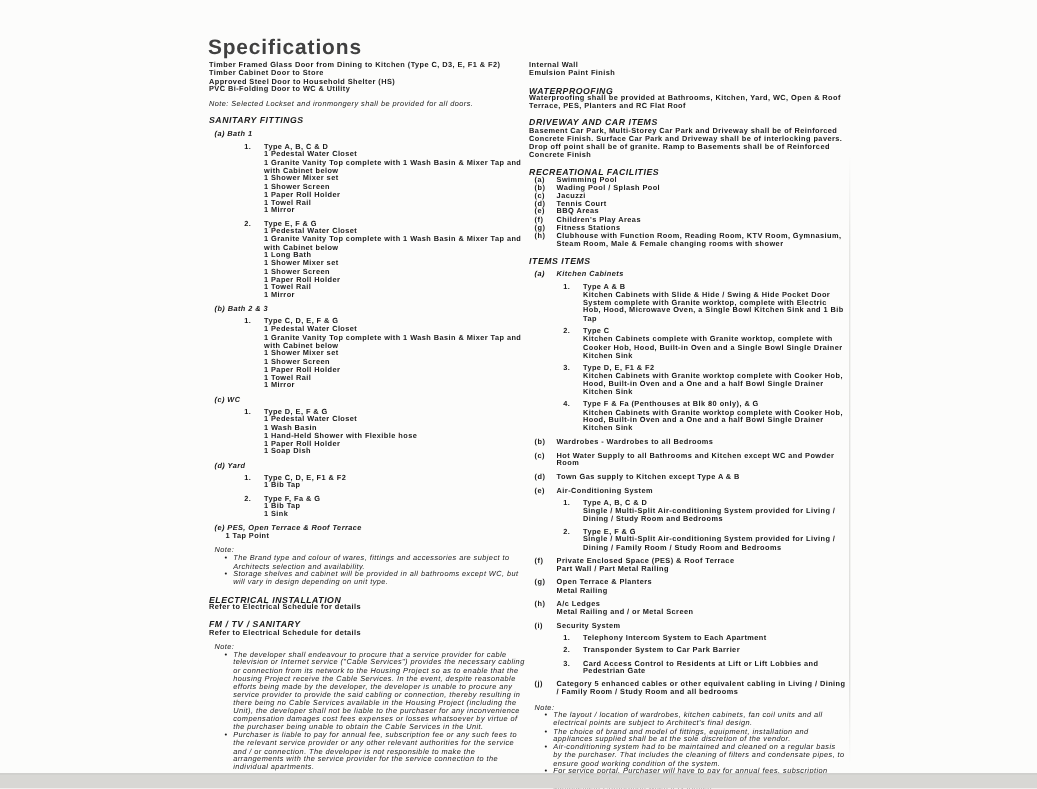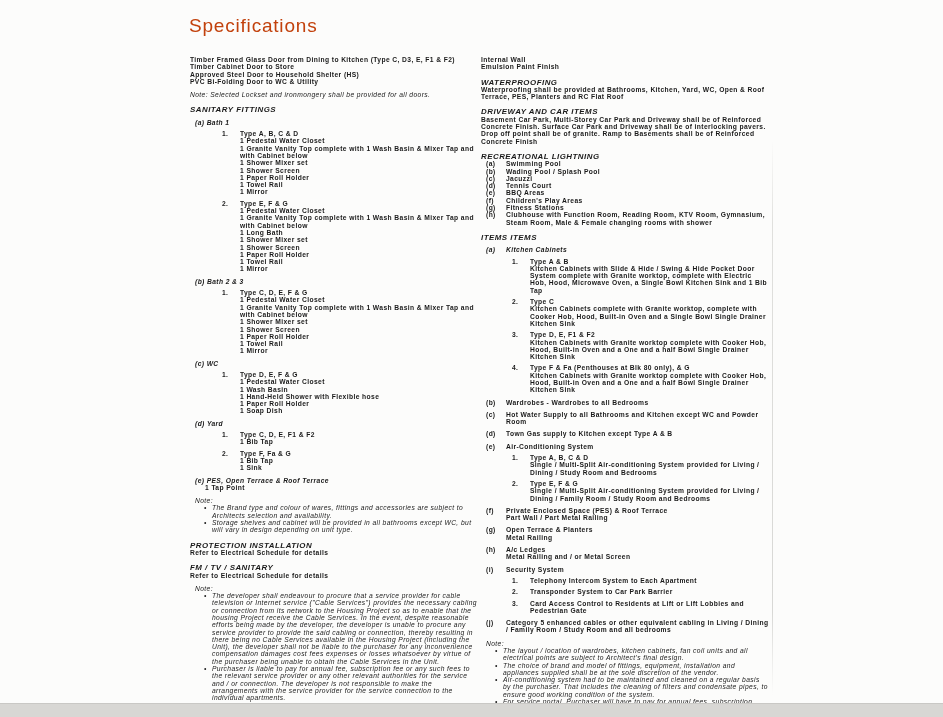--- a/index.html
+++ b/index.html
@@ -3,22 +3,22 @@
 <meta charset="utf-8">
 <style>
   html,body { margin:0; padding:0; background:#ffffff; }
   .canvas {
     position:relative; width:943px; height:717px; overflow:hidden;
     background:#fcfcfb; color:#191919;
     font-family:"Liberation Sans", sans-serif;
     -webkit-font-smoothing:antialiased;
   }
   .title {
-    position:absolute; left:189px; top:15px;
-    font-size:19px; font-weight:400; letter-spacing:0.8px; color:#c2410c;
+    position:absolute; left:189px; top:33px;
+    font-size:19px; font-weight:700; letter-spacing:0.8px; color:#404040;
   }
   .col {
     position:absolute; top:56px;
     font-size:6.7px; line-height:7.3px; font-weight:bold; letter-spacing:0.4px;
   }
   .col.left  { left:190px; width:288px; }
   .col.right { left:481px; width:288px; }
 
   .h { font-size:7.9px; letter-spacing:0.5px; margin-top:8px;font-style:italic; }
   .col > .h:first-child { margin-top:0; }
@@ -144,40 +144,40 @@
           <div class="nline">1 Sink</div>
         </div>
       </div>
       <div class="ih">(e) PES, Open Terrace &amp; Roof Terrace</div>
       <div class="ihline">1 Tap Point</div>
       <div class="note">
         <div class="note-label">Note:</div>
         <div class="bullet-item">The Brand type and colour of wares, fittings and accessories are subject to Architects selection and availability.</div>
         <div class="bullet-item">Storage shelves and cabinet will be provided in all bathrooms except WC, but will vary in design depending on unit type.</div>
       </div>
-      <div class="h">PROTECTION INSTALLATION</div>
+      <div class="h">ELECTRICAL INSTALLATION</div>
       <div class="para">Refer to Electrical Schedule for details</div>
       <div class="h">FM / TV / SANITARY</div>
       <div class="para">Refer to Electrical Schedule for details</div>
       <div class="note">
         <div class="note-label">Note:</div>
         <div class="bullet-item">The developer shall endeavour to procure that a service provider for cable television or Internet service ("Cable Services") provides the necessary cabling or connection from its network to the Housing Project so as to enable that the housing Project receive the Cable Services. In the event, despite reasonable efforts being made by the developer, the developer is unable to procure any service provider to provide the said cabling or connection, thereby resulting in there being no Cable Services available in the Housing Project (including the Unit), the developer shall not be liable to the purchaser for any inconvenience compensation damages cost fees expenses or losses whatsoever by virtue of the purchaser being unable to obtain the Cable Services in the Unit.</div>
         <div class="bullet-item">Purchaser is liable to pay for annual fee, subscription fee or any such fees to the relevant service provider or any other relevant authorities for the service and / or connection. The developer is not responsible to make the arrangements with the service provider for the service connection to the individual apartments.</div>
       </div>
       <div class="h">LIGHTNING PROTECTION</div>
       <div class="para">Lightning Protection System shall be provided in accordance with Singapore Standard CP33: 1996</div>
     </div>
   <div class="col right" id="col-right">
       <div class="boldline">Internal Wall</div>
       <div class="para">Emulsion Paint Finish</div>
       <div class="h">WATERPROOFING</div>
       <div class="para">Waterproofing shall be provided at Bathrooms, Kitchen, Yard, WC, Open &amp; Roof Terrace, PES, Planters and RC Flat Roof</div>
       <div class="h">DRIVEWAY AND CAR ITEMS</div>
       <div class="para">Basement Car Park, Multi-Storey Car Park and Driveway shall be of Reinforced Concrete Finish. Surface Car Park and Driveway shall be of interlocking pavers. Drop off point shall be of granite. Ramp to Basements shall be of Reinforced Concrete Finish</div>
-      <div class="h">RECREATIONAL LIGHTNING</div>
+      <div class="h">RECREATIONAL FACILITIES</div>
       <div class="let tight">
         <div class="n">(a)</div>
         <div class="lc">
           <div class="ltext">Swimming Pool</div>
         </div>
       </div>
       <div class="let tight">
         <div class="n">(b)</div>
         <div class="lc">
           <div class="ltext">Wading Pool / Splash Pool</div>

